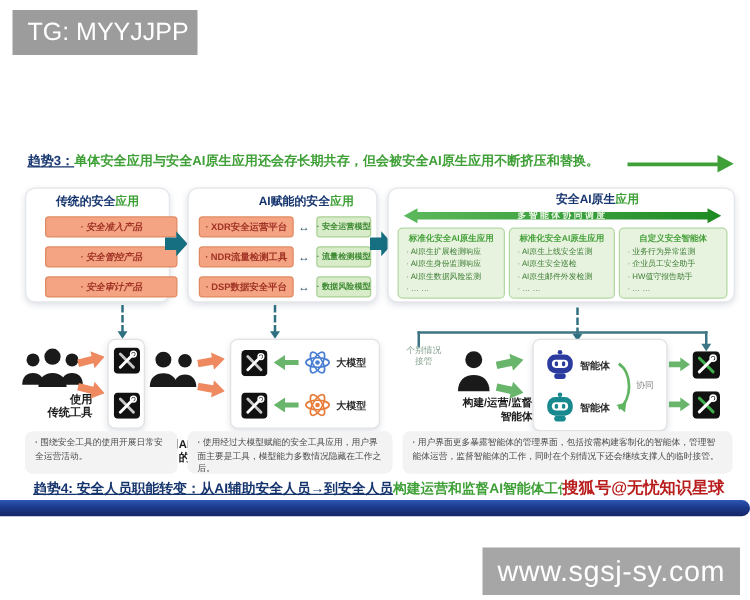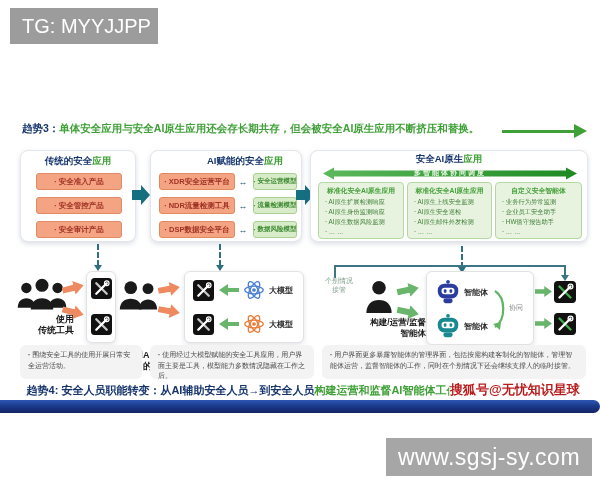--- a/index.html
+++ b/index.html
@@ -5,40 +5,40 @@
   html,body{margin:0;padding:0;background:#fff;}
   .stage{position:relative;width:600px;height:480px;background:#ffffff;overflow:hidden;
          font-family:"Liberation Sans","DejaVu Sans",sans-serif;}
   .abs{position:absolute;}
   
   .tg-badge{left:10px;top:8px;width:148px;height:36px;background:#9c9c9c;color:#fff;
             font-size:20px;line-height:36px;padding-left:12px;box-sizing:border-box;}
   .slide-title{left:30px;top:72px;font-size:17px;font-weight:bold;color:#16356e;letter-spacing:.5px;}
   
   .trend3{left:22px;top:122px;font-size:10.5px;font-weight:bold;white-space:nowrap;}
-  .t-label{color:#16356e;}
+  .t-label{color:#16356e;text-decoration:underline;}
   .t-green{color:#3fa037;margin-top:40px;}
   .t3line{left:502px;top:130px;width:74px;height:3px;background:#3fa037;}
   .t3head{left:574px;top:124px;width:0;height:0;border-left:13px solid #3fa037;
           border-top:7px solid transparent;border-bottom:7px solid transparent;}
   
   .panel{background:#fff;border:1px solid #e3e6ea;border-radius:8px;
          box-shadow:0 2px 5px rgba(60,80,110,.18);box-sizing:border-box;}
   .p1{left:20px;top:150px;width:116px;height:92px;}
   .p2{left:150px;top:150px;width:152px;height:92px;padding-left:19px;}
-  .p3{left:310px;top:150px;width:278px;height:92px;}
+  .p3{left:310px;top:150px;width:278px;height:92px;padding-left:29px;}
   .panel-title{width:100%;top:4px;text-align:center;font-size:9.5px;font-weight:bold;white-space:nowrap;}
   .pt-main{color:#16356e;}
   .pt-accent{color:#3fa037;}
   .pill{border-radius:3px;font-weight:bold;display:flex;align-items:center;justify-content:center;
         box-sizing:border-box;white-space:nowrap;}
   .pill::before{content:"· ";margin-right:2px;}
   .pill.orange{background:#f4a482;border:1px solid #e08a63;color:#a03226;font-size:7.5px;}
   .pill.green{background:#d9ecc9;border:1px solid #a9cf93;color:#3e8a33;font-size:6.5px;}
-  .p1 .pill{left:15px;width:86px;height:17px;}
+  .p1 .pill{left:15px;width:106px;height:17px;font-style:italic;}
   .p2 .o{left:8px;width:76px;height:17px;}
   .p2 .g{left:102px;width:44px;height:17px;}
   .link-arrow{width:16px;text-align:center;font-size:9px;font-weight:bold;color:#2b566b;}
   .big-arrow{width:18px;height:22px;}
   
   .banner-wrap{left:12px;top:15px;width:254px;height:13px;}
   .banner-text{left:0;top:0;width:254px;height:13px;text-align:center;color:#eaf6e4;
                font-size:7px;font-weight:bold;line-height:13px;letter-spacing:2px;}
   .agroup{background:#e7f3df;border:1px solid #b4d8a4;border-radius:4px;top:31px;height:57px;box-sizing:border-box;}
   .g1{left:7px;width:86px;} .g2{left:96px;width:85px;} .g3{left:184px;width:87px;}

